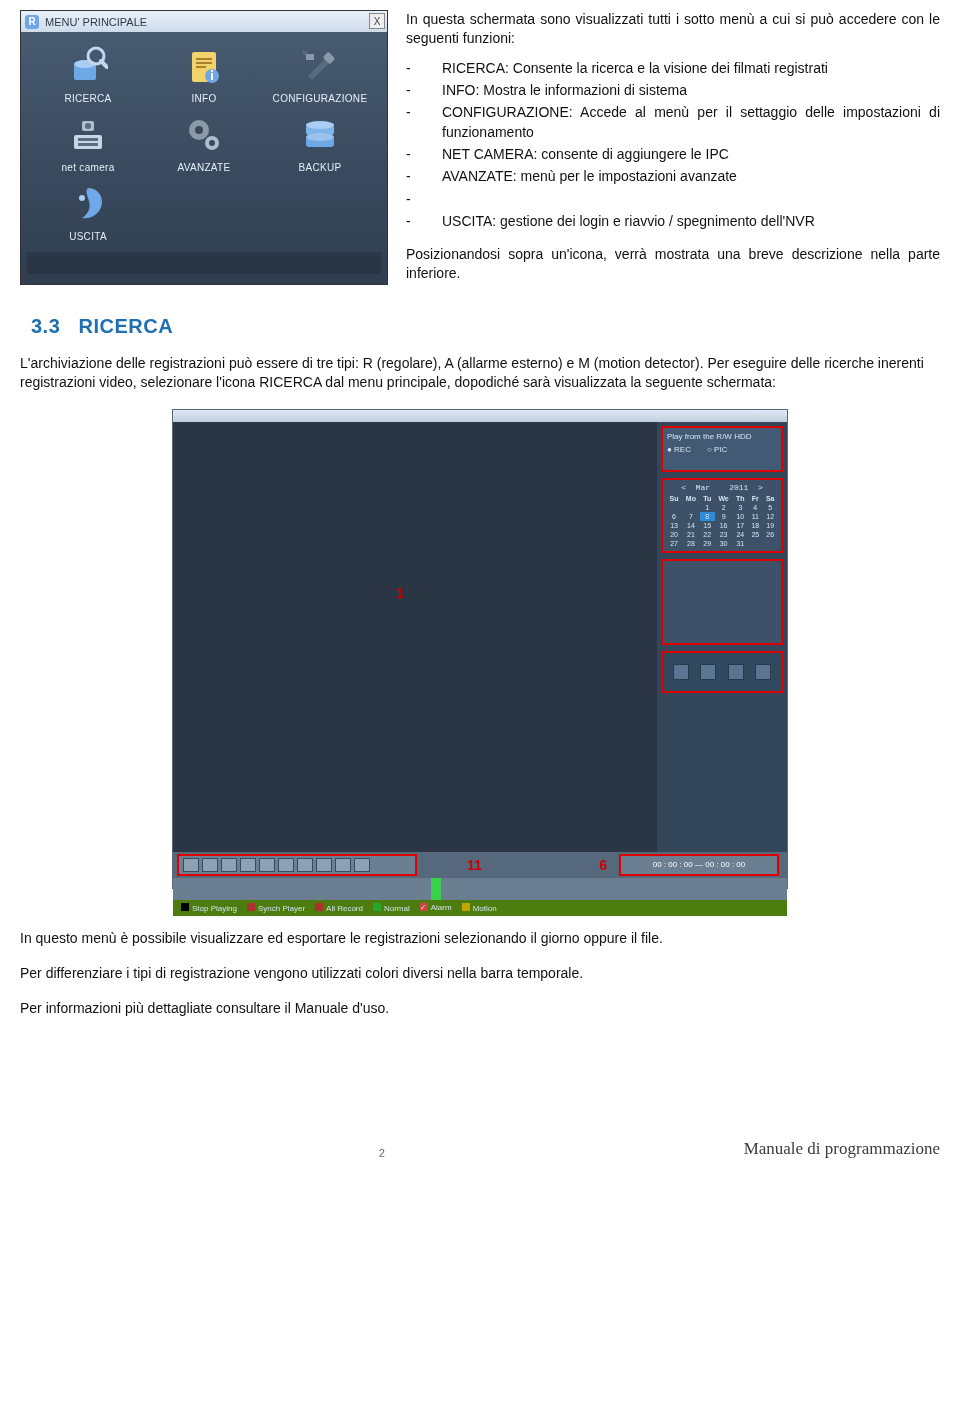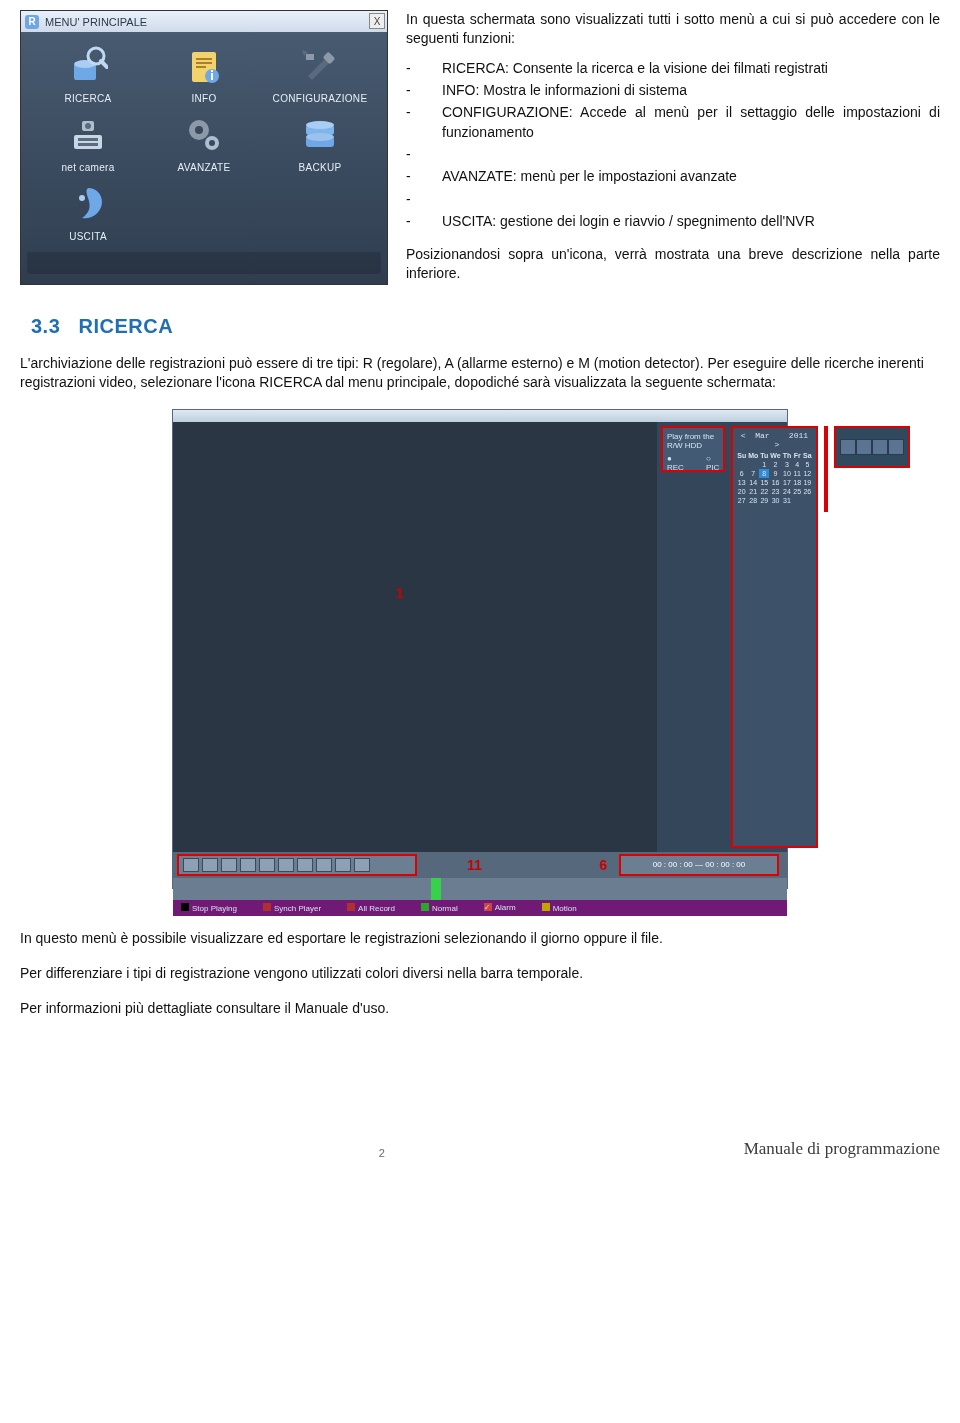--- a/index.html
+++ b/index.html
@@ -18,37 +18,37 @@
   .desc-col ul { list-style: none; }
   .desc-col ul li { display: flex; gap: 26px; margin-bottom: 3px; }
   .desc-col ul li .dash { min-width: 10px; }
   .pos-note { margin-top: 14px; }
   .sect-title { color: #1f6fb2; font-size: 20px; font-weight: 700; letter-spacing: .5px; margin: 30px 0 16px 11px; }
   .body-para { font-size: 14px; color: #111; line-height: 1.38; margin-bottom: 16px; }
   .search-shot { width: 616px; margin: 14px auto 40px; border: 1px solid #5a6a7c; background: #7f8c9a; position: relative; height: 480px; }
   .ss-top { height: 12px; background: linear-gradient(#dfe9f4,#bfcedd); }
   .ss-main { position: relative; height: 430px; display: flex; }
   .ss-view { flex: 1; background: #2b3644; position: relative; }
-  .ss-side { width: 130px; background: #34465a; display: flex; gap: 6px; padding: 4px; }
+  .ss-side { width: 130px; background: #34465a; display: flex; flex-direction: column; gap: 6px; padding: 4px; }
   .red-box { border: 2px solid #d00; }
   .ss-source { height: 46px; background: #425a73; color: #d7e4f2; font-size: 8px; padding: 4px; }
-  .ss-source .opt { display: flex; gap: 22px; margin-top: 4px; }
+  .ss-source .opt { display: flex; gap: 16px; margin-top: 4px; }
   .ss-cal { background: #3d5168; color: #d7e4f2; font-size: 8px; padding: 3px; }
   .ss-cal table { width: 100%; border-collapse: collapse; }
   .ss-cal th, .ss-cal td { text-align: center; font-size: 7px; color: #d7e4f2; padding: 1px; }
   .ss-cal td.sel { background: #2e8bd6; }
   .ss-chan { height: 86px; background: #3d5168; }
   .ss-layout { height: 42px; background: #31495f; display: flex; align-items: center; justify-content: space-around; padding: 4px; }
   .ss-layout .lb { width: 16px; height: 16px; background: #5a7591; border: 1px solid #2a3a4b; }
   .ss-playrow { height: 26px; background: #56687c; display:flex; align-items:center; }
   .ss-play-controls { height:22px; margin:2px 0 2px 4px; width:240px; background:#6c7e92; display:flex; align-items:center; gap:3px; padding:0 4px; }
   .ss-play-controls .pc { width:16px; height:14px; background:#8ea0b4; border:1px solid #3b4a5b; }
   .ss-time { height:22px; margin:8px; width:160px; background:#6c7e92; color:#fff; font-size:8px; display:flex; align-items:center; justify-content:center; }
   .ss-bottom { height: 38px; background: #5f7185; }
-  .ss-legend { height: 16px; background: #701a75; display: flex; align-items: center; gap: 26px; padding: 0 8px; font-size: 8px; color: #d6e2ef; flex-wrap: nowrap; }
+  .ss-legend { height: 16px; background: #4d7c0f; display: flex; align-items: center; gap: 10px; padding: 0 8px; font-size: 8px; color: #d6e2ef; flex-wrap: nowrap; }
   .ss-legend .dot { width: 8px; height: 8px; display: inline-block; margin-right: 3px; }
   .ss-timeline { height: 22px; background: #6b7d91; position: relative; }
   .ss-timeline .mark { position: absolute; top:0; bottom:0; left: 42%; width: 10px; background: #38d24a; }
   .lbl1 { position: absolute; color: #c00; font-weight: bold; font-size: 14px; }
   .page-footer { display: flex; justify-content: space-between; align-items: flex-end; margin-top: 120px; font-size: 13px; color: #3b3b3b; }
   .page-footer .pnum { font-size: 11px; color: #6a6a6a; }
   .page-footer .mtitle { font-family: Georgia, 'Times New Roman', serif; font-size: 17px; }
   svg { display:block; }
 </style>
 </head>
@@ -163,20 +163,21 @@
       <li>
           <span class="dash">-</span>
           <span>INFO: Mostra le informazioni di sistema</span>
         </li>
       <li>
           <span class="dash">-</span>
           <span>CONFIGURAZIONE: Accede al menù per il settaggio delle impostazioni di funzionamento</span>
         </li>
       <li>
           <span class="dash">-</span>
+          <span>NET CAMERA: consente di aggiungere le IPC</span>
         </li>
       <li>
           <span class="dash">-</span>
           <span>AVANZATE:  menù per le impostazioni avanzate</span>
         </li>
       <li>
           <span class="dash">-</span>
         </li>
       <li>
           <span class="dash">-</span>

